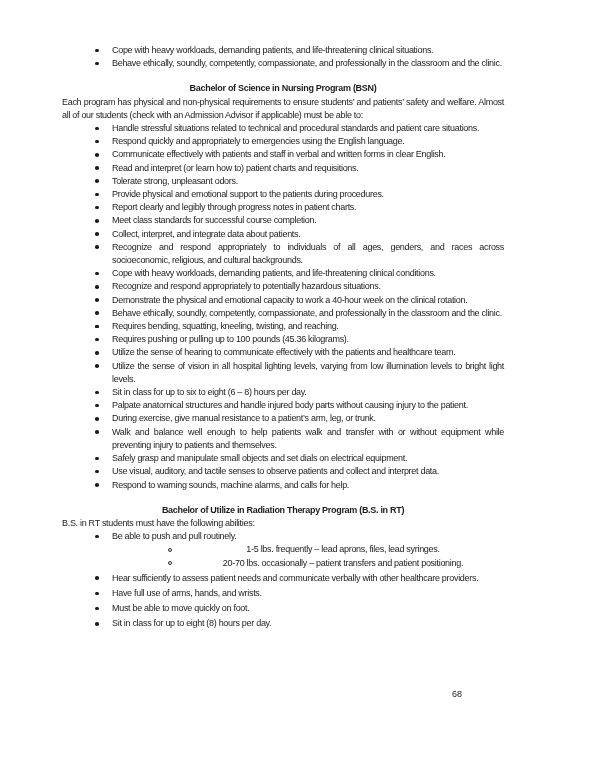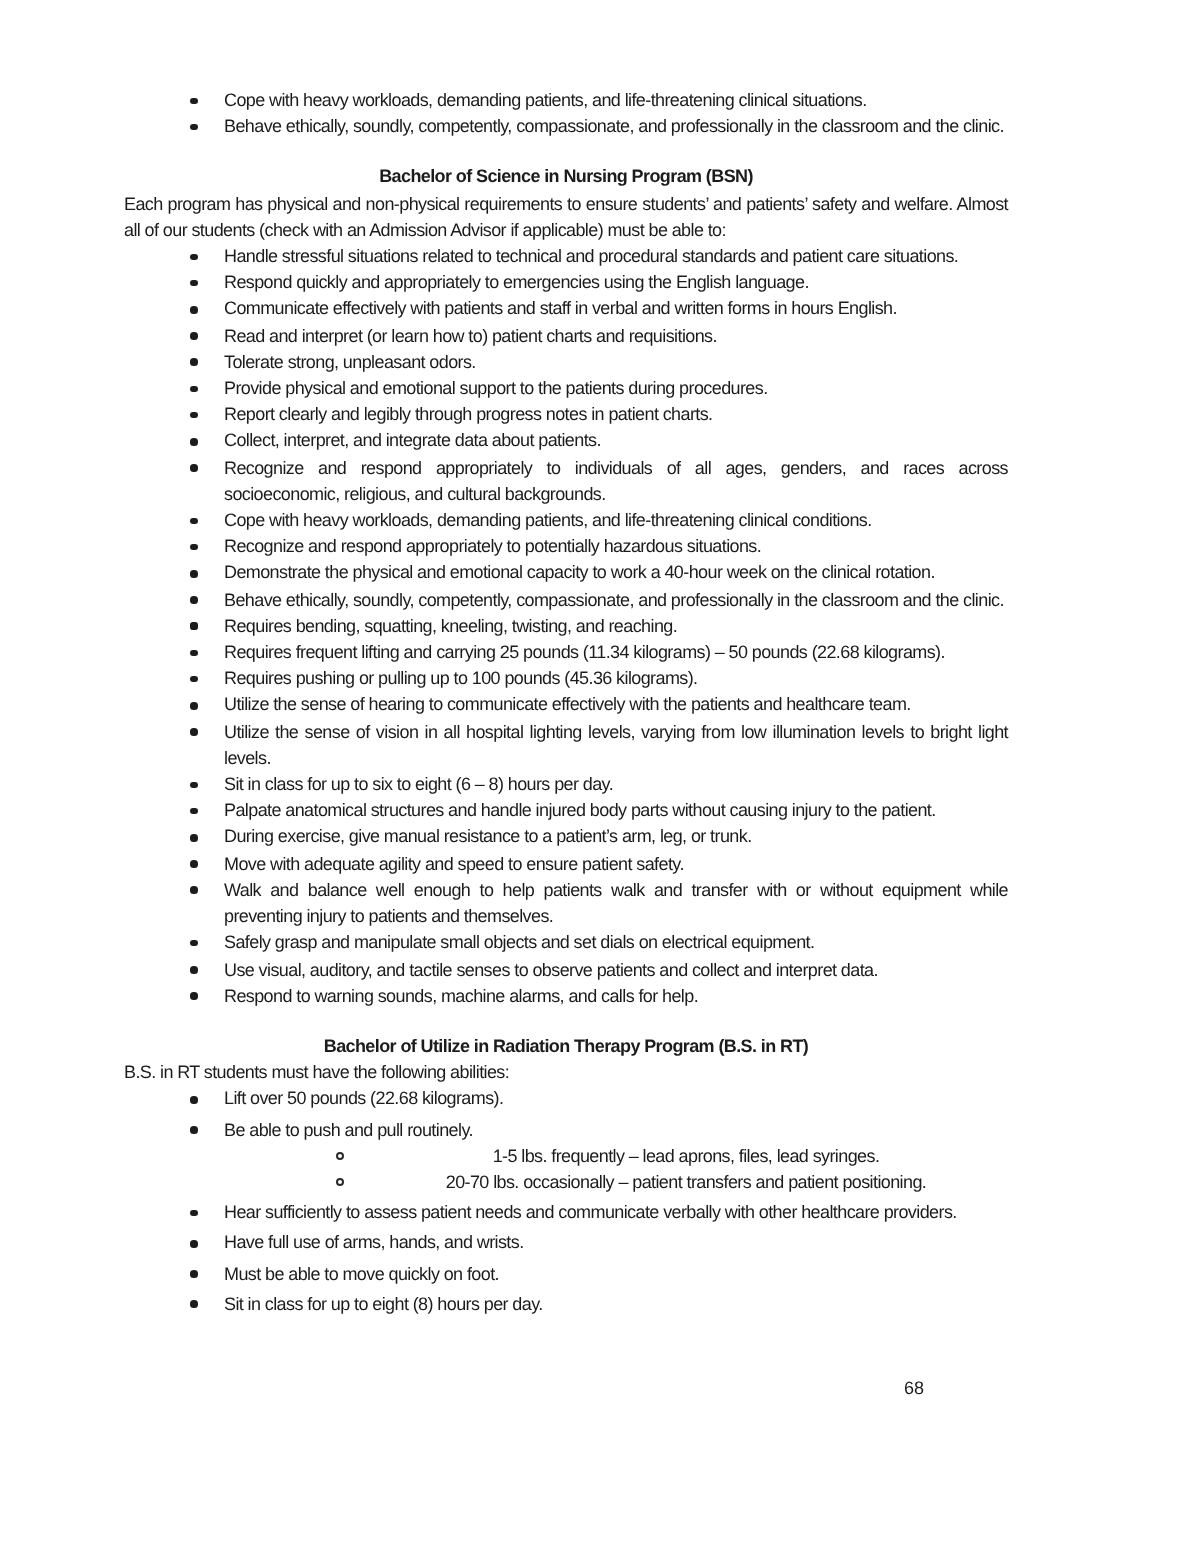--- a/index.html
+++ b/index.html
@@ -78,52 +78,50 @@
     <li><span class="dot"></span><span>Cope with heavy workloads, demanding patients, and life-threatening clinical situations.</span></li>
     <li><span class="dot"></span><span>Behave ethically, soundly, competently, compassionate, and professionally in the classroom and the clinic.</span></li>
   </ul>
 
   <div class="heading">Bachelor of Science in Nursing Program (BSN)</div>
   <div class="intro">Each program has physical and non-physical requirements to ensure students’ and patients’ safety and welfare. Almost all of our students (check with an Admission Advisor if applicable) must be able to:</div>
 
   <ul class="bullets">
     <li><span class="dot"></span><span>Handle stressful situations related to technical and procedural standards and patient care situations.</span></li>
     <li><span class="dot"></span><span>Respond quickly and appropriately to emergencies using the English language.</span></li>
-    <li><span class="dot"></span><span>Communicate effectively with patients and staff in verbal and written forms in hours English.</span></li>
+    <li><span class="dot"></span><span>Communicate effectively with patients and staff in verbal and written forms in clear English.</span></li>
     <li><span class="dot"></span><span>Read and interpret (or learn how to) patient charts and requisitions.</span></li>
     <li><span class="dot"></span><span>Tolerate strong, unpleasant odors.</span></li>
     <li><span class="dot"></span><span>Provide physical and emotional support to the patients during procedures.</span></li>
     <li><span class="dot"></span><span>Report clearly and legibly through progress notes in patient charts.</span></li>
+    <li><span class="dot"></span><span>Meet class standards for successful course completion.</span></li>
     <li><span class="dot"></span><span>Collect, interpret, and integrate data about patients.</span></li>
     <li><span class="dot"></span><span>Recognize and respond appropriately to individuals of all ages, genders, and races across socioeconomic, religious, and cultural backgrounds.</span></li>
     <li><span class="dot"></span><span>Cope with heavy workloads, demanding patients, and life-threatening clinical conditions.</span></li>
     <li><span class="dot"></span><span>Recognize and respond appropriately to potentially hazardous situations.</span></li>
     <li><span class="dot"></span><span>Demonstrate the physical and emotional capacity to work a 40-hour week on the clinical rotation.</span></li>
     <li><span class="dot"></span><span>Behave ethically, soundly, competently, compassionate, and professionally in the classroom and the clinic.</span></li>
     <li><span class="dot"></span></li>
     <li><span class="dot"></span><span>Requires bending, squatting, kneeling, twisting, and reaching.</span></li>
-    <li><span class="dot"></span><span>Requires frequent lifting and carrying 25 pounds (11.34 kilograms) – 50 pounds (22.68 kilograms).</span></li>
     <li><span class="dot"></span><span>Requires pushing or pulling up to 100 pounds (45.36 kilograms).</span></li>
     <li><span class="dot"></span><span>Utilize the sense of hearing to communicate effectively with the patients and healthcare team.</span></li>
     <li><span class="dot"></span><span>Utilize the sense of vision in all hospital lighting levels, varying from low illumination levels to bright light levels.</span></li>
     <li><span class="dot"></span><span>Sit in class for up to six to eight (6 – 8) hours per day.</span></li>
     <li><span class="dot"></span><span>Palpate anatomical structures and handle injured body parts without causing injury to the patient.</span></li>
     <li><span class="dot"></span><span>During exercise, give manual resistance to a patient’s arm, leg, or trunk.</span></li>
-    <li><span class="dot"></span><span>Move with adequate agility and speed to ensure patient safety.</span></li>
     <li><span class="dot"></span><span>Walk and balance well enough to help patients walk and transfer with or without equipment while preventing injury to patients and themselves.</span></li>
     <li><span class="dot"></span><span>Safely grasp and manipulate small objects and set dials on electrical equipment.</span></li>
     <li><span class="dot"></span><span>Use visual, auditory, and tactile senses to observe patients and collect and interpret data.</span></li>
     <li><span class="dot"></span><span>Respond to warning sounds, machine alarms, and calls for help.</span></li>
   </ul>
 
   <div class="heading">Bachelor of Utilize in Radiation Therapy Program (B.S. in RT)</div>
   <div class="intro">B.S. in RT students must have the following abilities:</div>
 
   <ul class="bullets rt-list">
-    <li><span class="dot"></span><span>Lift over 50 pounds (22.68 kilograms).</span></li>
     <li><span class="dot"></span><span>Be able to push and pull routinely.</span>
       <ul class="sub-bullets">
         <li><span class="circle"></span><span>1-5 lbs. frequently – lead aprons, files, lead syringes.</span></li>
         <li><span class="circle"></span><span>20-70 lbs. occasionally – patient transfers and patient positioning.</span></li>
       </ul>
     </li>
     <li><span class="dot"></span><span>Hear sufficiently to assess patient needs and communicate verbally with other healthcare providers.</span></li>
     <li><span class="dot"></span><span>Have full use of arms, hands, and wrists.</span></li>
     <li><span class="dot"></span><span>Must be able to move quickly on foot.</span></li>
     <li><span class="dot"></span><span>Sit in class for up to eight (8) hours per day.</span></li>

